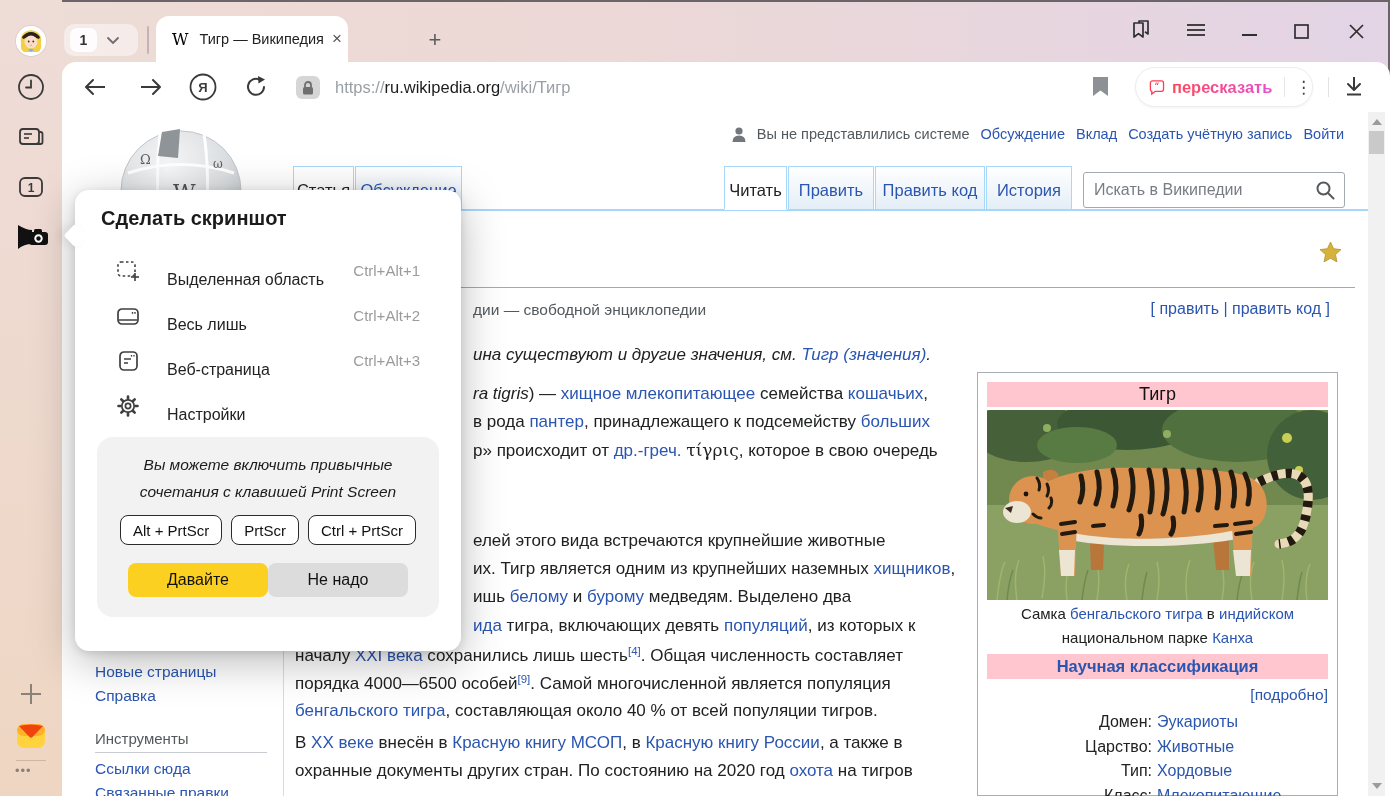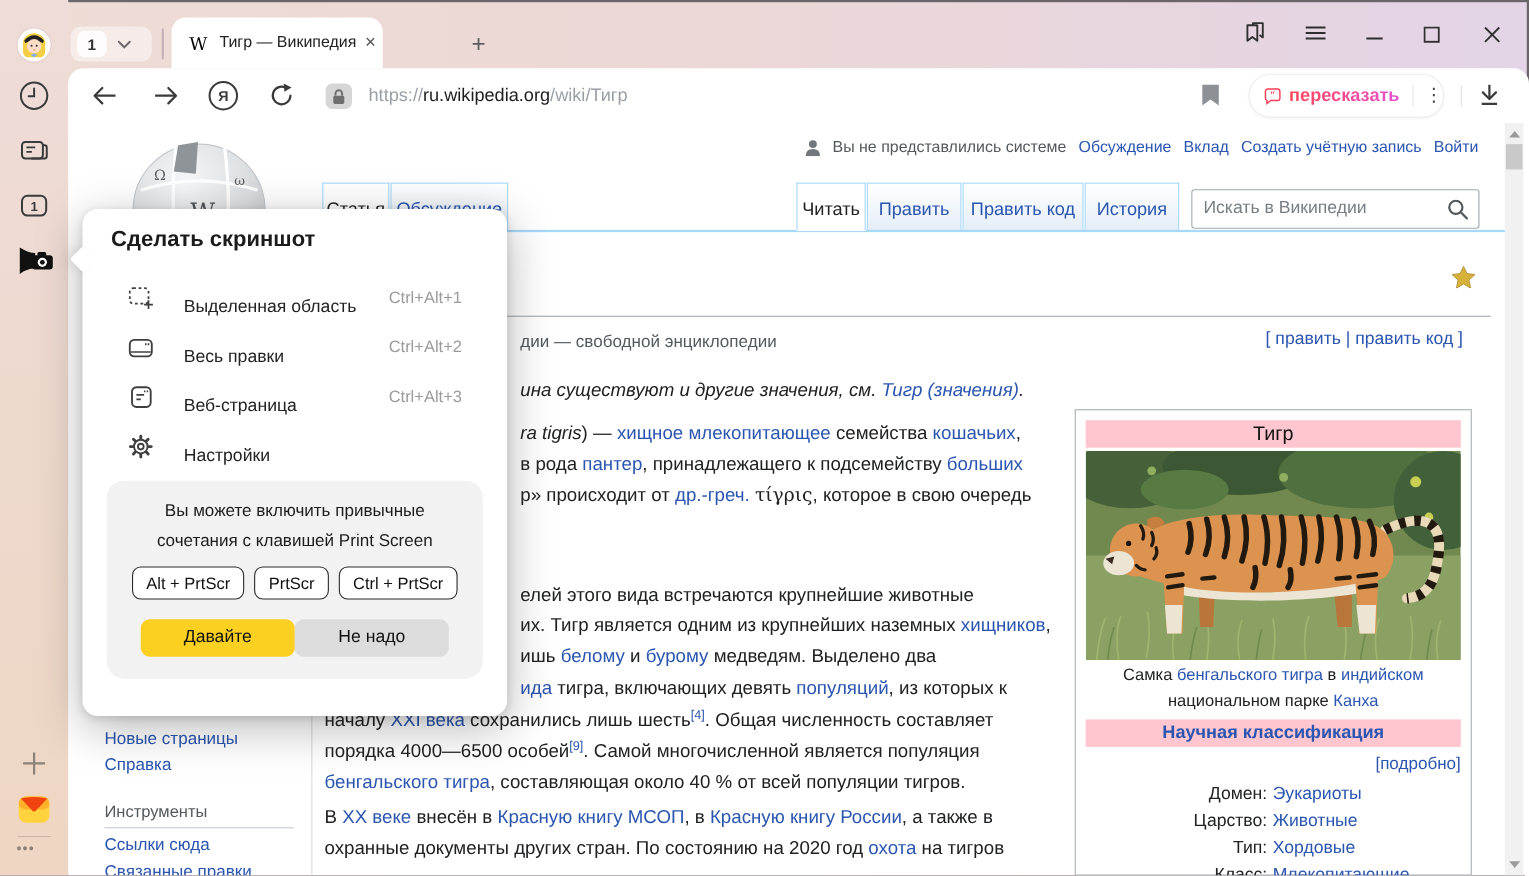--- a/index.html
+++ b/index.html
@@ -78,21 +78,21 @@
   .sb-down{bottom:7px;border-top:6px solid #9b9b9b;}
   
   .popup{position:absolute;left:75px;top:190px;width:386px;height:461px;background:#fff;border-radius:14px;box-shadow:0 10px 44px rgba(0,0,0,.28),0 2px 8px rgba(0,0,0,.12);z-index:10;}
   .popup-arrow{position:absolute;left:-8px;top:37px;width:17px;height:17px;background:#fff;transform:rotate(45deg);border-radius:3px;box-shadow:-4px 4px 10px rgba(0,0,0,.08);}
   .popup-title{position:absolute;left:26px;top:17px;font-size:20px;font-weight:600;color:#1b1b1b;}
   .pm-item{position:absolute;left:0;width:386px;height:45px;display:flex;align-items:center;}
   .pm-ic{width:24px;height:24px;margin-left:41px;flex:none;}
   .pm-label{margin-left:27px;font-size:16px;color:#222;flex:1;white-space:nowrap;margin-top:19px;}
   .pm-short{margin-right:41px;font-size:15px;color:#9b9b9b;white-space:nowrap;}
   .hint-card{position:absolute;left:22px;top:247px;width:342px;height:180px;background:#f2f2f3;border-radius:16px;}
-  .hint-text{position:absolute;width:100%;text-align:center;font-size:15.5px;color:#1c1c1c;}
+  .hint-text{position:absolute;width:100%;text-align:center;font-size:15.5px;color:#1c1c1c;font-style:italic;}
   .chip-row{position:absolute;left:0;top:78px;width:100%;display:flex;justify-content:center;gap:9px;}
   .chip{height:30px;padding:0 12px;border:1.5px solid #2b2b2b;border-radius:8px;background:#fff;display:flex;align-items:center;font-size:15px;color:#111;white-space:nowrap;}
   .btn-row{position:absolute;left:0;top:126px;width:100%;display:flex;justify-content:center;}
   .pbtn{width:140px;height:34px;border:none;border-radius:8px;font-size:16px;color:#111;display:flex;align-items:center;justify-content:center;font-family:inherit;}
   .pbtn.yes{background:#fcd021;}
   .pbtn.no{background:#dcdcdc;}
   svg{display:block;}
 </style>
 </head>
 <body>
@@ -478,21 +478,21 @@
       <span class="pm-label">Выделенная область</span>
       <span class="pm-short">Ctrl+Alt+1</span>
     </div>
     <div class="pm-item" style="top:103px">
       <svg class="pm-ic" viewBox="0 0 24 24">
         <rect x="2" y="5" width="20" height="15" rx="4" fill="none" stroke="#3f3f3f" stroke-width="1.7"></rect>
         <line x1="3" y1="16" x2="21" y2="16" stroke="#3f3f3f" stroke-width="1.5"></line>
         <line x1="16.5" y1="8" x2="16.5" y2="9.8" stroke="#3f3f3f" stroke-width="1.4"></line>
         <line x1="19" y1="8" x2="19" y2="9.8" stroke="#3f3f3f" stroke-width="1.4"></line>
       </svg>
-      <span class="pm-label">Весь правки</span>
+      <span class="pm-label">Весь лишь</span>
       <span class="pm-short">Ctrl+Alt+2</span>
     </div>
     <div class="pm-item" style="top:148px">
       <svg class="pm-ic" viewBox="0 0 24 24">
         <rect x="4" y="3" width="17" height="18" rx="4" fill="none" stroke="#3f3f3f" stroke-width="1.7"></rect>
         <line x1="8" y1="10" x2="15" y2="10" stroke="#3f3f3f" stroke-width="1.5"></line>
         <line x1="8" y1="14" x2="12" y2="14" stroke="#3f3f3f" stroke-width="1.5"></line>
         <line x1="15.5" y1="6" x2="15.5" y2="7.6" stroke="#3f3f3f" stroke-width="1.3"></line>
         <line x1="18" y1="6" x2="18" y2="7.6" stroke="#3f3f3f" stroke-width="1.3"></line>
       </svg>

